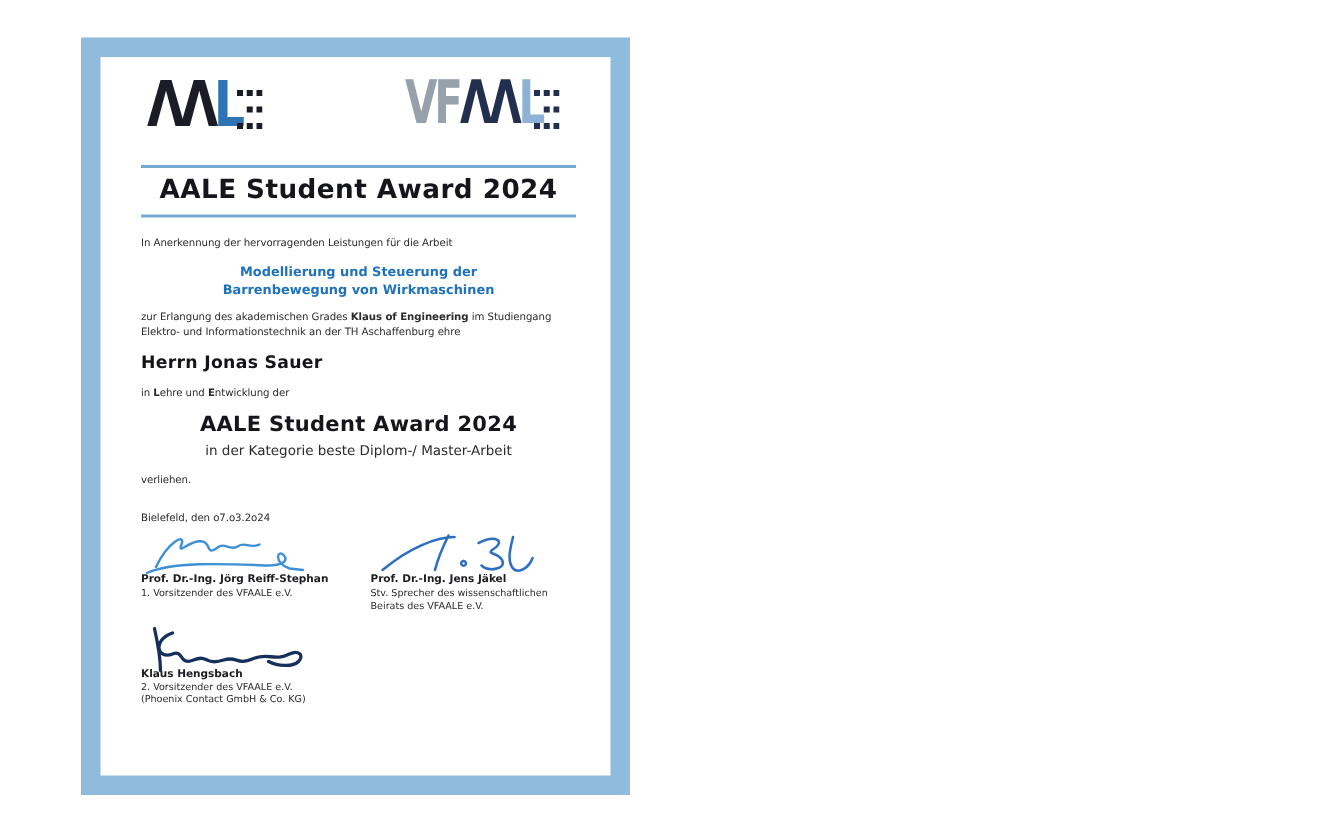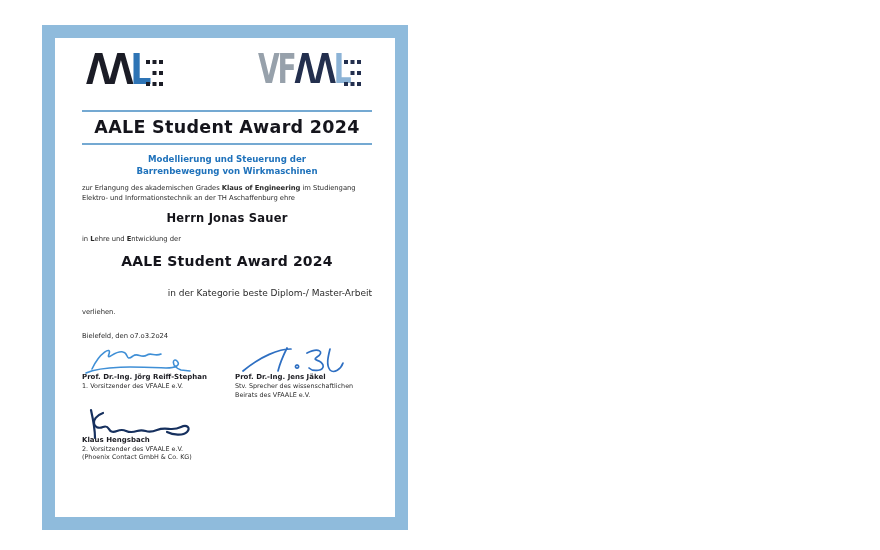--- a/index.html
+++ b/index.html
@@ -2,21 +2,21 @@
 <html><head>
 <meta charset="utf-8">
 <style>
   html,body{margin:0;padding:0;}
   body{
     width:880px;height:550px;background:#ffffff;position:relative;overflow:hidden;
     font-family:"DejaVu Sans","Liberation Sans",sans-serif;
     -webkit-font-smoothing:antialiased;
   }
   .certificate{
-    position:absolute;left:42px;top:25px;width:366px;height:505px;
+    position:absolute;left:54px;top:25px;width:366px;height:505px;
     box-sizing:border-box;border:13px solid #8fbbdc;background:#ffffff;
   }
   .inner{
     position:relative;height:100%;box-sizing:border-box;
     padding:20px 23px 0 27px;color:#2b2b2b;
   }
   
   .logos-row{position:relative;height:40px;margin-bottom:12px;}
   .logo{position:absolute;top:0;height:40px;}
   .logo-aale{left:4px;width:96px;}
@@ -42,30 +42,30 @@
     padding:5px 0 6px 0;letter-spacing:0.3px;white-space:nowrap;
   }
   .body-txt{font-size:6.8px;letter-spacing:-0.05px;line-height:1.45;color:#2b2b2b;}
   .intro{margin-top:13px;}
   .work-title{
     margin-top:8px;text-align:center;color:#1f72bb;font-weight:700;
     font-size:8.6px;line-height:1.4;
   }
   .degree{margin-top:7px;}
   .recipient{
-    margin-top:7px;text-align:center;font-size:11.5px;font-weight:700;color:#14141a;
+    margin-top:7px;text-align:left;font-size:11.5px;font-weight:700;color:#14141a;
     letter-spacing:0.2px;
   }
   .conference{margin-top:10px;}
   .b{font-weight:700;}
   .award-title{
     margin-top:8px;text-align:center;font-size:14px;font-weight:700;color:#15151c;
     letter-spacing:0.2px;
   }
-  .category{margin-top:19px;text-align:right;font-size:9px;color:#2b2b2b;}
+  .category{margin-top:5px;text-align:center;font-size:9px;color:#2b2b2b;}
   .closing{margin-top:10px;}
   .place-date{margin-top:15px;}
   
   .sig-grid{margin-top:2px;}
   .sig-row{display:flex;}
   .sig-row + .sig-row{margin-top:5px;}
   .sig-col-l{width:153px;flex:none;}
   .sig-col-r{flex:1;}
   .sig-block{position:relative;}
   .sig-svg{display:block;margin-bottom:-5px;}
@@ -117,20 +117,21 @@
             </g>
           </svg>
         </span>
       </div>
     </div>
 
     <div class="rule"></div>
     <div class="main-title">AALE Student Award 2024</div>
     <div class="rule"></div>
 
+    <div class="body-txt intro">In Anerkennung der hervorragenden Leistungen für die Arbeit</div>
 
     <div class="work-title">
       <div>Modellierung und Steuerung der</div>
       <div>Barrenbewegung von Wirkmaschinen</div>
     </div>
 
     <div class="body-txt degree">
       <div><span>zur Erlangung des akademischen Grades </span><span class="b">Klaus of Engineering</span><span> im Studiengang</span></div>
       <div>Elektro- und Informationstechnik an der TH Aschaffenburg ehre</div>
     </div>

